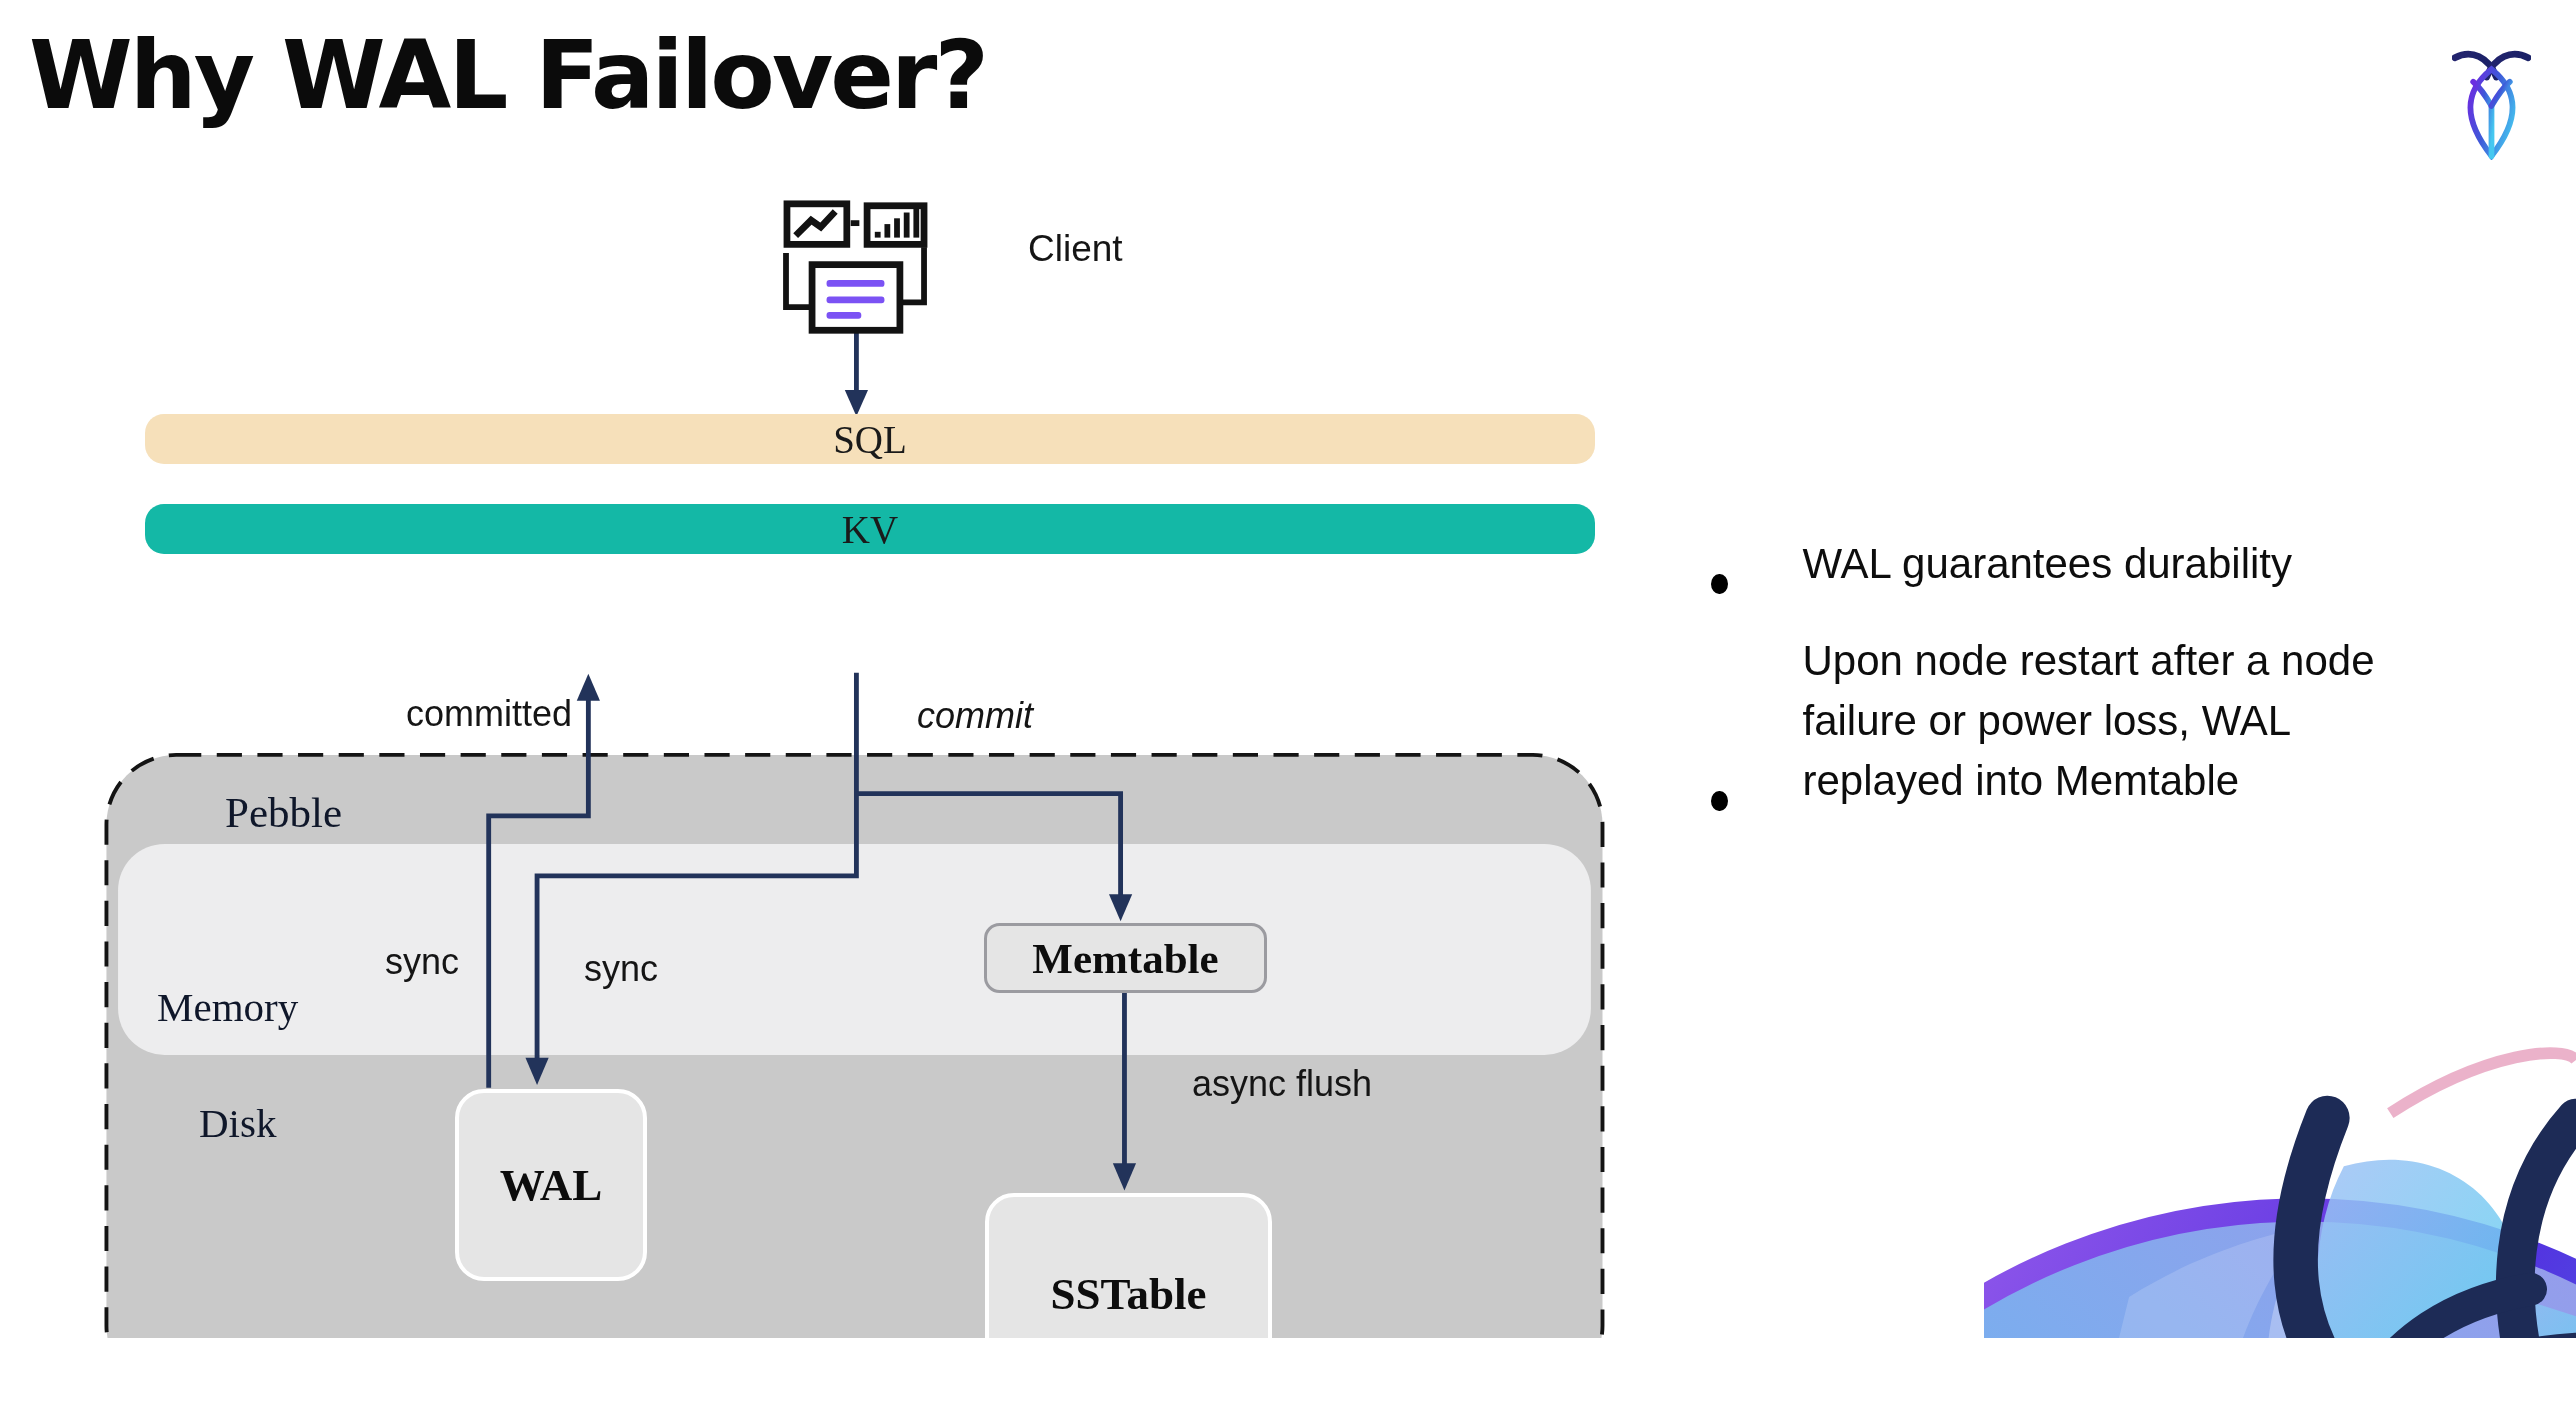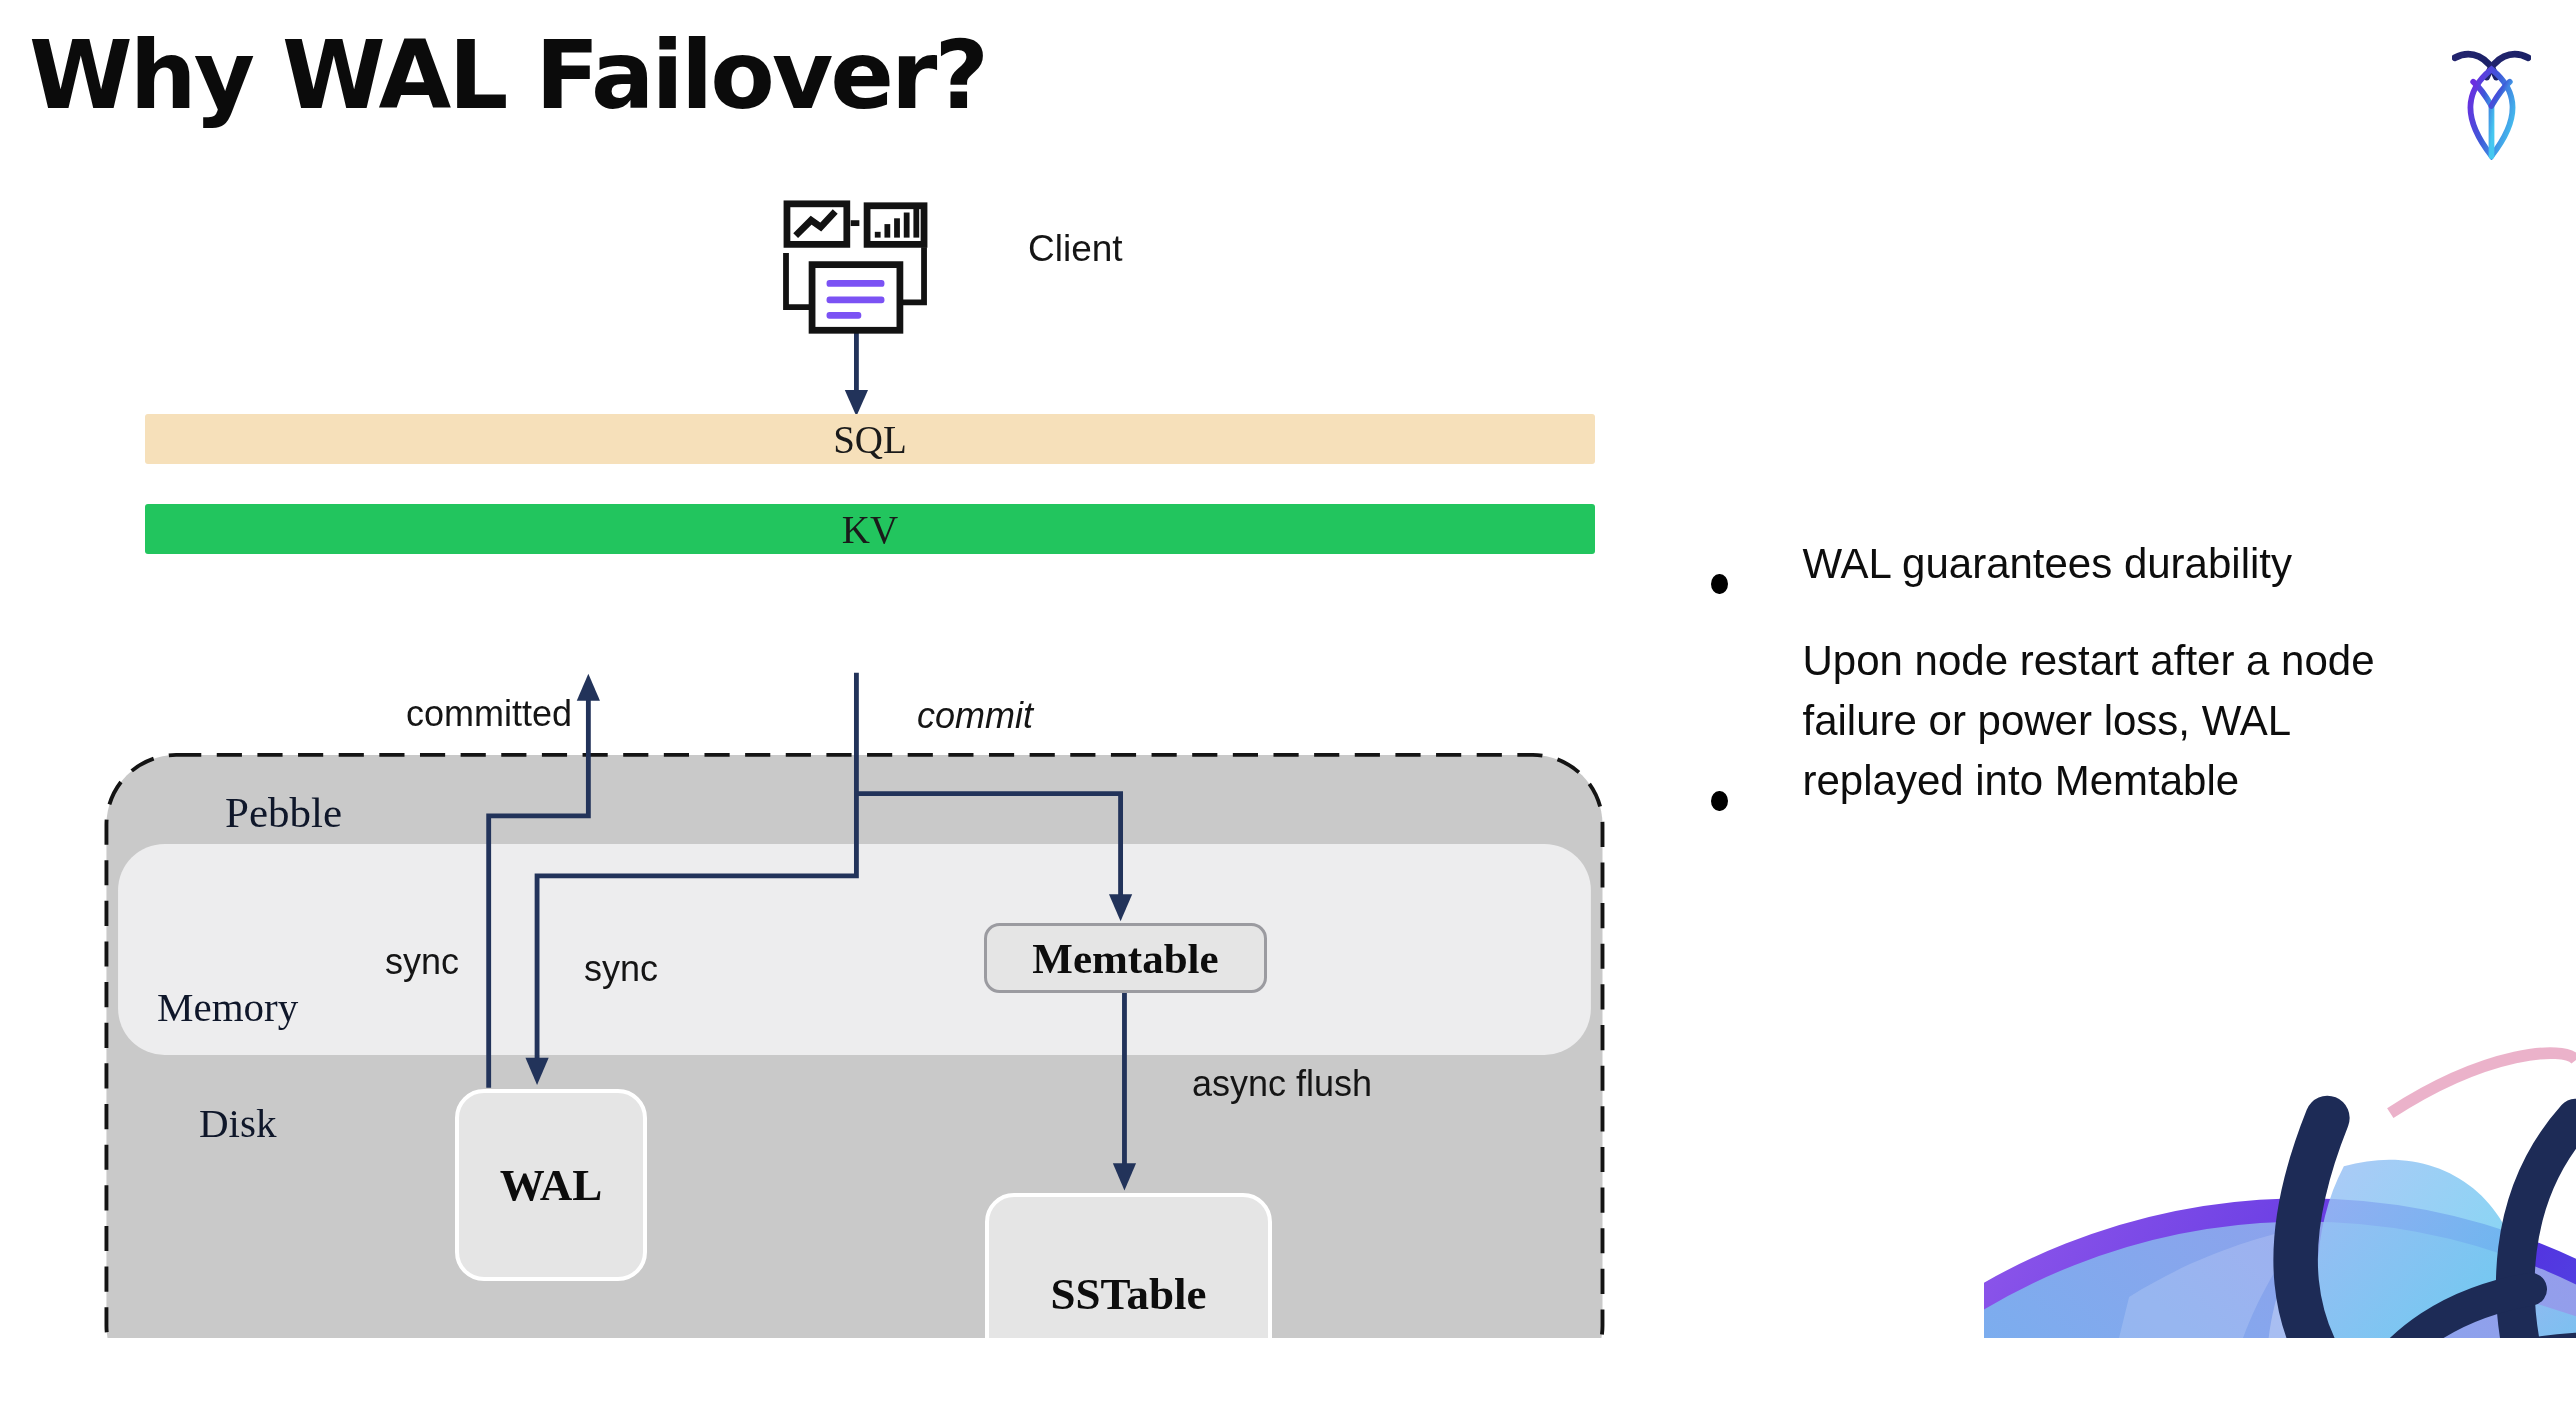--- a/index.html
+++ b/index.html
@@ -9,23 +9,23 @@
   
   .title{position:absolute;left:29px;top:21px;font-family:"DejaVu Sans",sans-serif;
          font-weight:bold;font-size:94px;letter-spacing:-2.9px;color:#0b0b0b;}
 
   
   .base-svg,.art-svg,.logo-svg,.client-svg{position:absolute;}
   .base-svg{left:0;top:0;z-index:1;}
 
   
   .bar{position:absolute;left:145px;width:1450px;z-index:2;display:flex;align-items:center;
-       justify-content:center;font-family:"Liberation Serif",serif;color:#1a1a1a;border-radius:3px;}
+       justify-content:center;font-family:"Liberation Serif",serif;color:#1a1a1a;border-radius:19px;}
   .bar-sql{top:414px;height:50px;background:#F6E0BA;font-size:39px;}
-  .bar-kv{top:504px;height:50px;background:#22c55e;font-size:39px;}
+  .bar-kv{top:504px;height:50px;background:#14b8a6;font-size:39px;}
   .bar-storage{top:578px;height:81px;background:#D4D0E4;font-size:41px;}
 
   
   .lbl{position:absolute;z-index:3;white-space:nowrap;}
   .sans-lbl{font-family:"Liberation Sans",sans-serif;font-size:36px;color:#151515;}
   .serif-lbl{font-family:"Liberation Serif",serif;font-size:41px;color:#0f172a;}
   .client-lbl{left:1028px;top:228px;font-size:37px;}
   .committed-lbl{left:406px;top:693px;}
   .commit-lbl{left:917px;top:695px;font-style:italic;}
   .sync1-lbl{left:385px;top:941px;}

